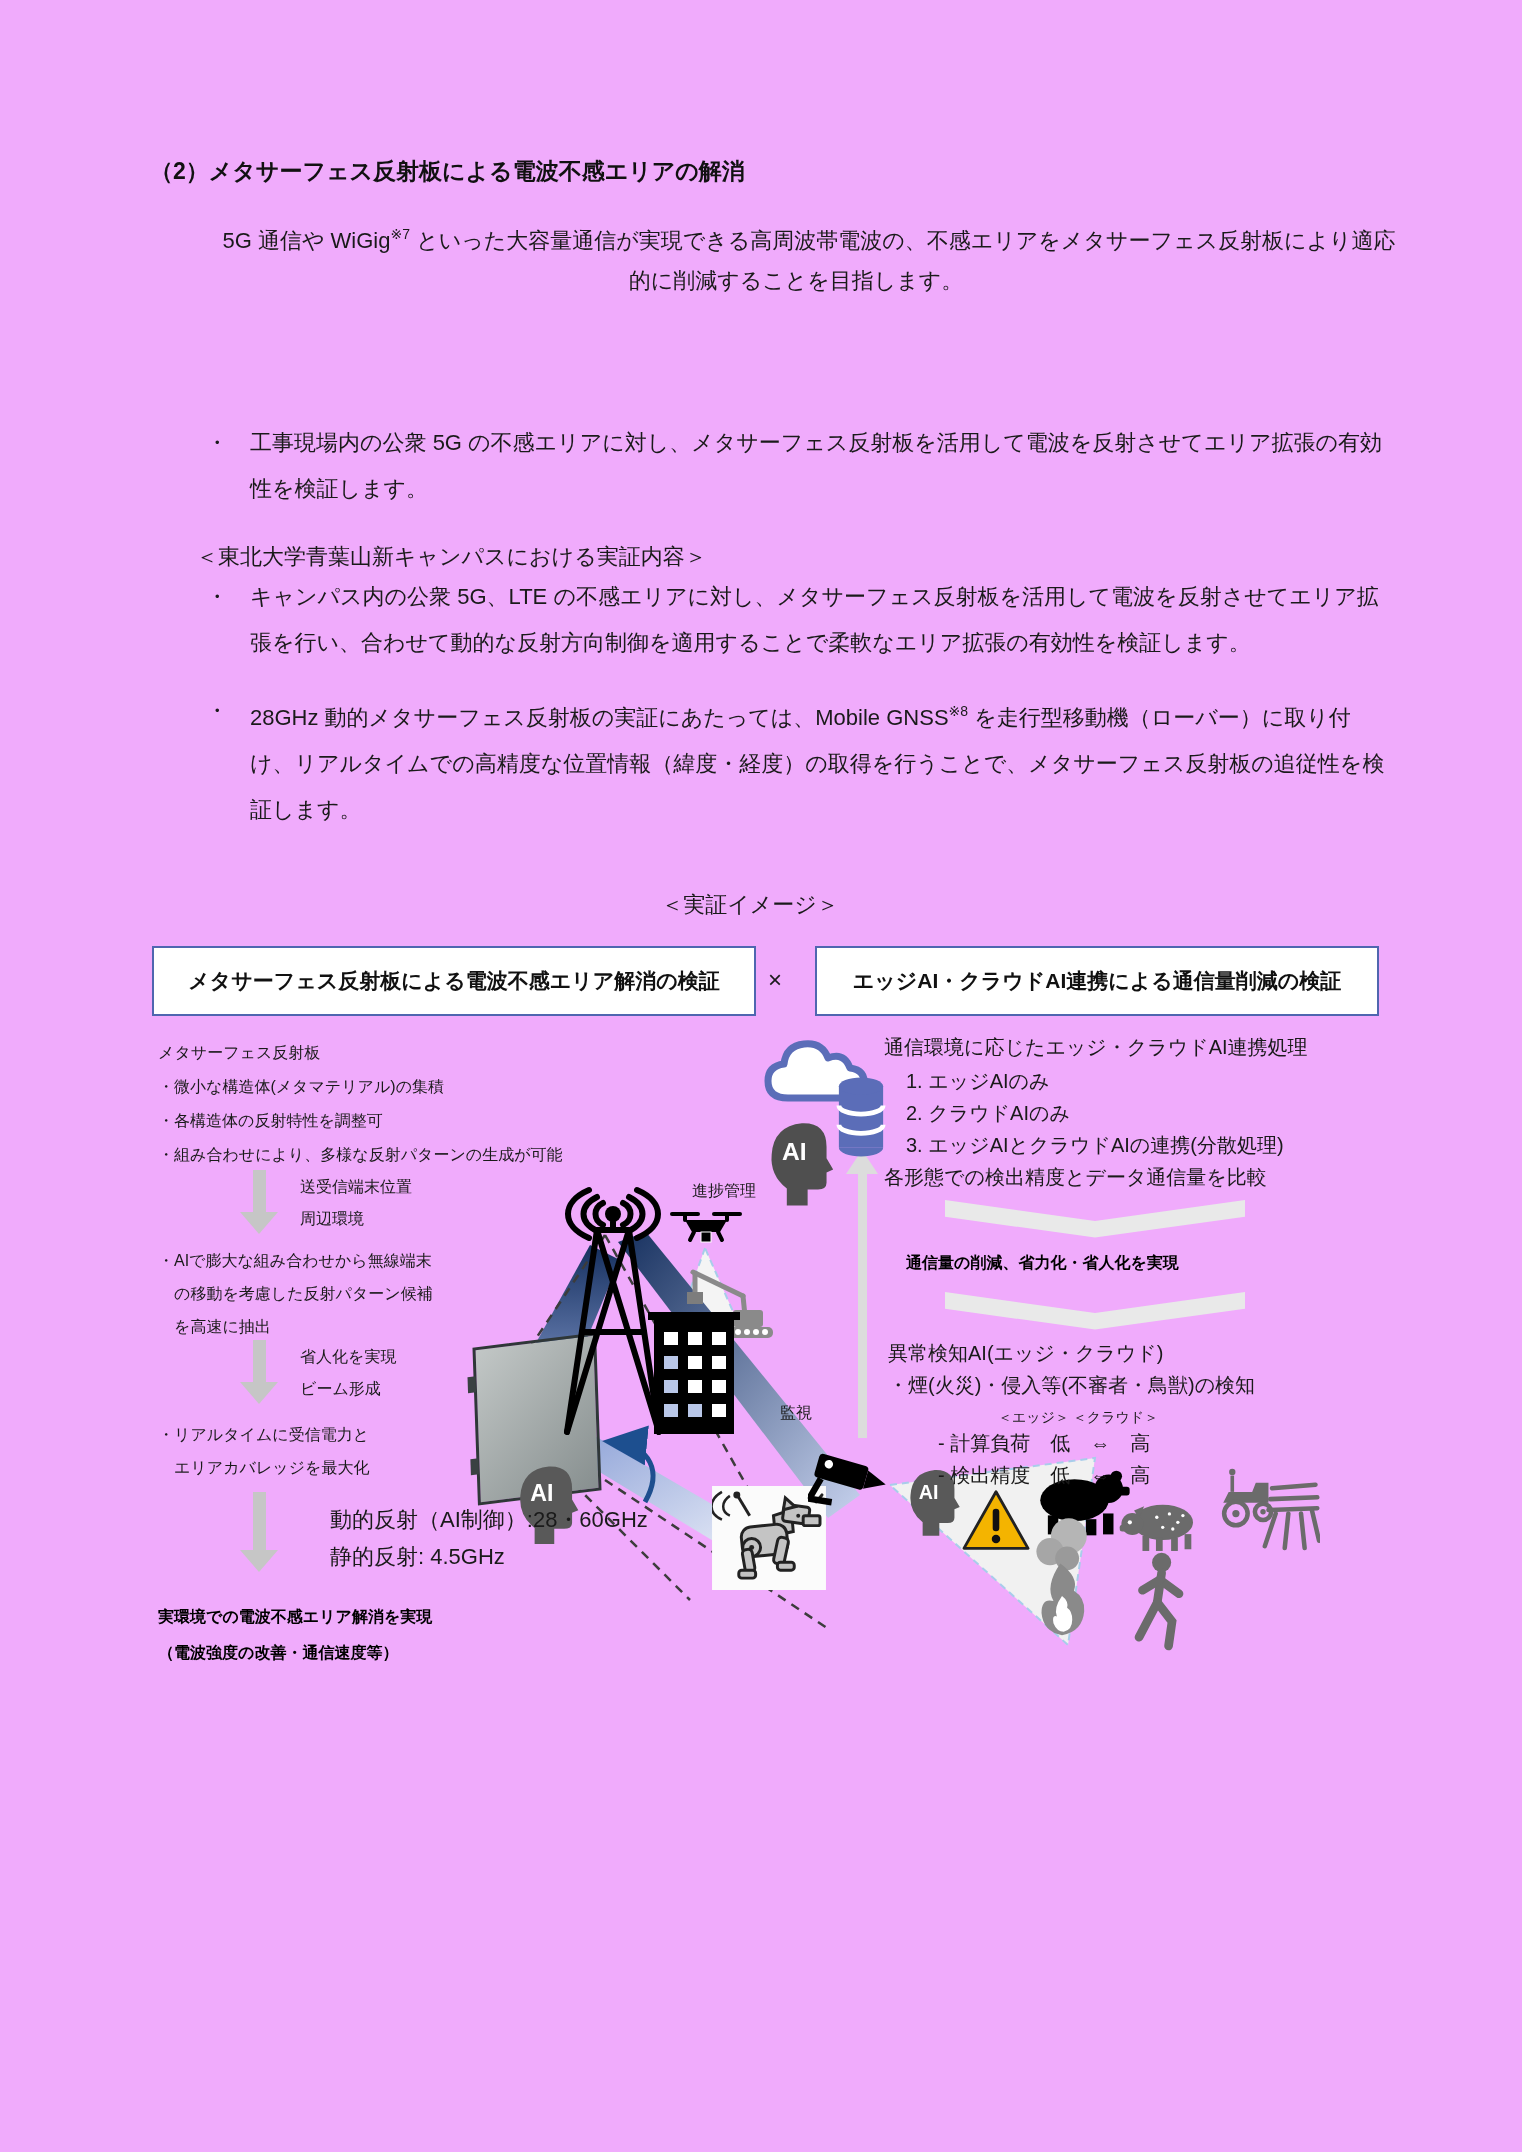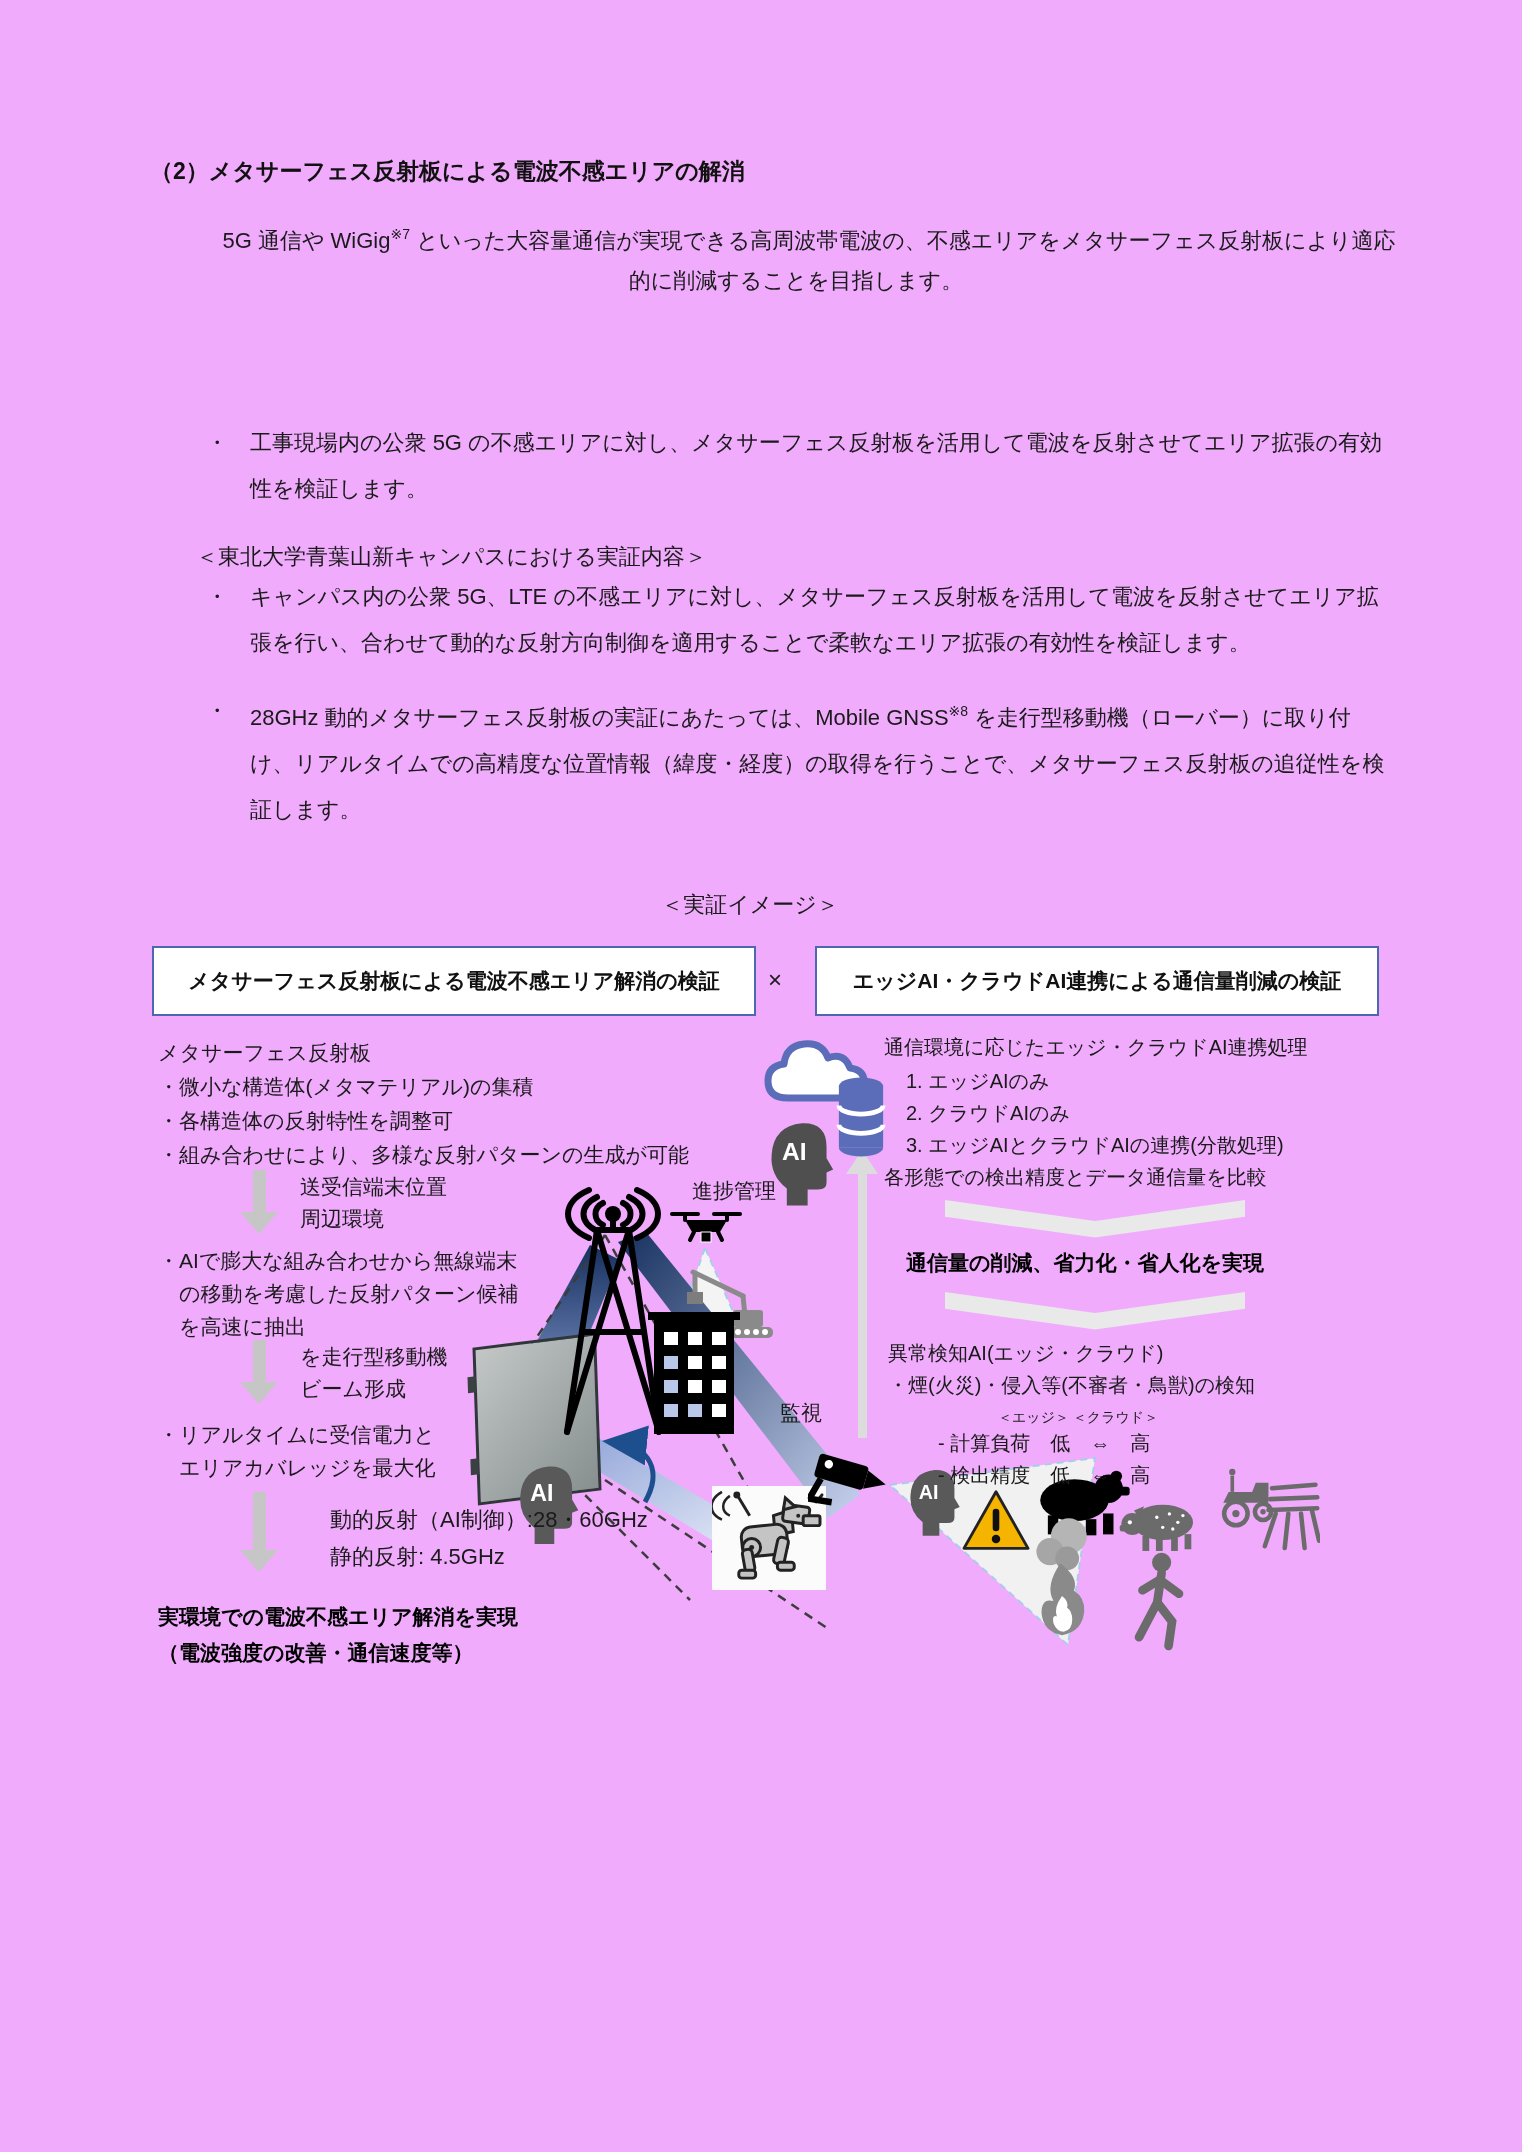--- a/index.html
+++ b/index.html
@@ -18,21 +18,21 @@
   .bullet-row .marker { flex:none; width:44px; font-size:22px; line-height:46px; }
   .bullet-row .btext { flex:1; font-size:22px; line-height:46px; }
   .sup { font-size:14px; vertical-align:9px; }
 
   .caption { font-size:22px; text-align:center;margin-top:22px; }
   .vbox { position:absolute; border:2px solid #4f66b0; background:#fff;
           display:flex; align-items:center; justify-content:center;
           font-weight:700; font-size:21px; color:#111; }
   .mult { font-size:24px; }
 
-  .figtext { position:absolute; white-space:nowrap; font-size:21px; line-height:30px; z-index:6; }
+  .figtext { position:absolute; white-space:nowrap; font-size:16px; line-height:30px; z-index:6; }
   .fig20 { font-size:20px; }
   .fig17 { font-size:14px; }
   .figbold { font-weight:700; color:#000; }
 
   .varrow { position:absolute; width:38px; z-index:2; }
   .varrow .shaft { width:13px; margin:0 auto; background:#c6c6c6; }
   .varrow .head { width:0; height:0; margin:0 auto;
     border-left:19px solid transparent; border-right:19px solid transparent;
     border-top:22px solid #c6c6c6; }
 
@@ -134,21 +134,21 @@
   <div class="figtext" style="left:300px;top:1204px">周辺環境</div>
 
   <div class="figtext" style="left:158px;top:1246px">・AIで膨大な組み合わせから無線端末</div>
   <div class="figtext" style="left:158px;top:1279px">　の移動を考慮した反射パターン候補</div>
   <div class="figtext" style="left:158px;top:1312px">　を高速に抽出</div>
 
   <div class="varrow" style="left:240px;top:1340px">
     <div class="shaft" style="height:42px"></div>
       <div class="head"></div>
   </div>
-  <div class="figtext" style="left:300px;top:1342px">を走行型移動機</div>
+  <div class="figtext" style="left:300px;top:1342px">省人化を実現</div>
   <div class="figtext" style="left:300px;top:1374px">ビーム形成</div>
 
   <div class="figtext" style="left:158px;top:1420px">・リアルタイムに受信電力と</div>
   <div class="figtext" style="left:158px;top:1453px">　エリアカバレッジを最大化</div>
 
   <div class="varrow" style="left:240px;top:1492px">
     <div class="shaft" style="height:58px"></div>
       <div class="head"></div>
   </div>
   <div class="figtext" style="left:330px;top:1505px;font-size:22px">動的反射（AI制御）:28・60GHz</div>

